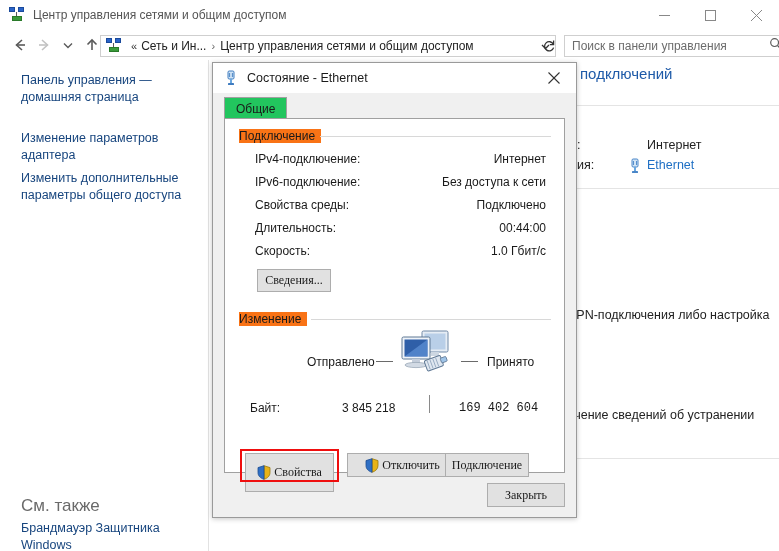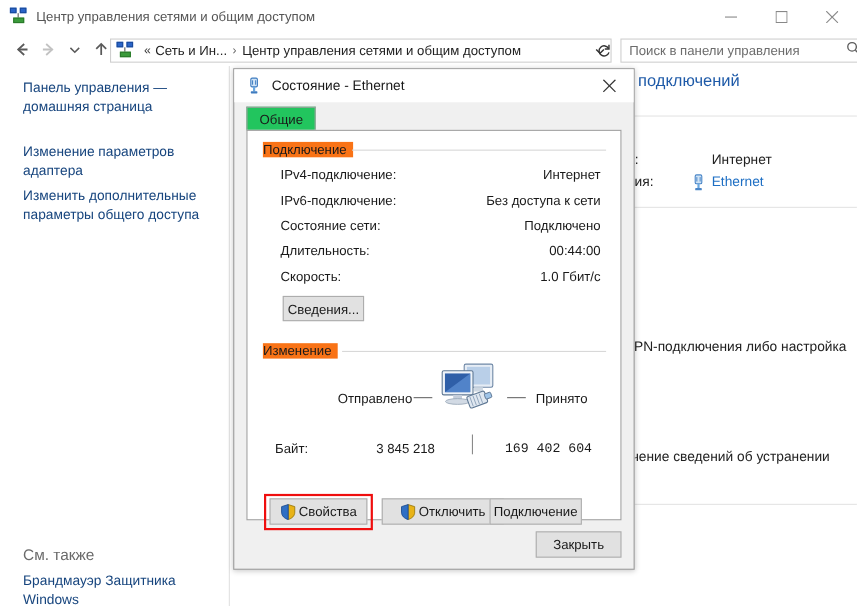--- a/index.html
+++ b/index.html
@@ -129,21 +129,21 @@
     border-right: 1px solid #e2e2e2;
   }
   .sidelink {
     position: absolute;
     font-size: 12.5px; color: #17457e;
     line-height: 17px; width: 170px;
     left: 21px;
   }
   .seealso-label {
     position: absolute; left: 21px; top: 436px;
-    font-size: 14px; color: #6a6a6a;
+    font-size: 17px; color: #6a6a6a;
   }
   .seealso-link {
     position: absolute; left: 21px; top: 460px;
     font-size: 12.5px; color: #17457e;
     line-height: 17px; width: 170px;
   }
 
   .rightpane {
     position: absolute; left: 210px; top: 0;
     width: 569px; height: 491px;
@@ -230,21 +230,21 @@
   }
   .field-value {
     position: absolute; font-size: 12px; color: #1a1a1a;
     white-space: nowrap; text-align: right;
   }
 
   .btn {
     position: absolute;
     background: #e1e1e1;
     border: 1px solid #adadad;
-    font-family: Liberation Sans, sans-serif;
+    font-family: Liberation Serif, serif;
     font-size: 12px; color: #1a1a1a;
     display: flex; align-items: center; justify-content: center;
     padding: 0 24px; white-space: nowrap;
   }
   .shield {
     width: 14px; height: 15px; flex: none; margin-right: 3px;
   }
   .highlight-box {
     position: absolute;
     border: 2px solid #ef0e0e;
@@ -419,21 +419,21 @@
 
       <div class="group-label" style="left:14px; top:10px;">Подключение</div>
       <div class="group-line" style="left:95px; top:17px; width:231px;"></div>
 
       <div class="field-label" style="left:30px; top:33px;">IPv4-подключение:</div>
       <div class="field-value" style="right:18px; top:33px;">Интернет</div>
 
       <div class="field-label" style="left:30px; top:56px;">IPv6-подключение:</div>
       <div class="field-value" style="right:18px; top:56px;">Без доступа к сети</div>
 
-      <div class="field-label" style="left:30px; top:79px;">Состояние сети:</div>
+      <div class="field-label" style="left:30px; top:79px;">Свойства среды:</div>
       <div class="field-value" style="right:18px; top:79px;">Подключено</div>
 
       <div class="field-label" style="left:30px; top:102px;">Длительность:</div>
       <div class="field-value" style="right:18px; top:102px;">00:44:00</div>
 
       <div class="field-label" style="left:30px; top:125px;">Скорость:</div>
       <div class="field-value" style="right:18px; top:125px;">1.0 Гбит/с</div>
 
       <div class="btn" style="left:32px; top:150px; width:74px; height:23px;">Сведения...</div>
 
@@ -468,21 +468,21 @@
       </div>
 
       <div class="act-dash" style="left:236px; top:242px; width:17px;"></div>
       <div class="act-label" style="left:262px; top:236px;">Принято</div>
 
       <div class="act-label" style="left:25px; top:282px;">Байт:</div>
       <div class="act-label" style="left:117px; top:282px;">3 845 218</div>
       <div class="act-divider" style="left:204px; top:276px; height:18px;"></div>
       <div class="act-label" style="left:234px; top:282px;font-family:Liberation Mono, monospace;">169 402 604</div>
 
-      <div class="btn" style="left:20px; top:334px; height:24px; width:89px;">
+      <div class="btn" style="left:20px; top:334px; height:39px; width:89px;">
         <span class="shield">
           <svg width="14" height="15" viewBox="0 0 14 15">
             <path d="M7 0.7 L13 2.6 V7.6 C13 11 10.4 13.3 7 14.3 Z" fill="#e8b317" stroke="#9a7a0c" stroke-width="0.8"></path>
             <path d="M7 0.7 L1 2.6 V7.6 C1 11 3.6 13.3 7 14.3 Z" fill="#2f6fc4" stroke="#1d4c90" stroke-width="0.8"></path>
           </svg>
         </span>
         <span>Свойства</span>
       </div>
       <div class="highlight-box" style="left:15px; top:330px; width:99px; height:33px;"></div>
 

